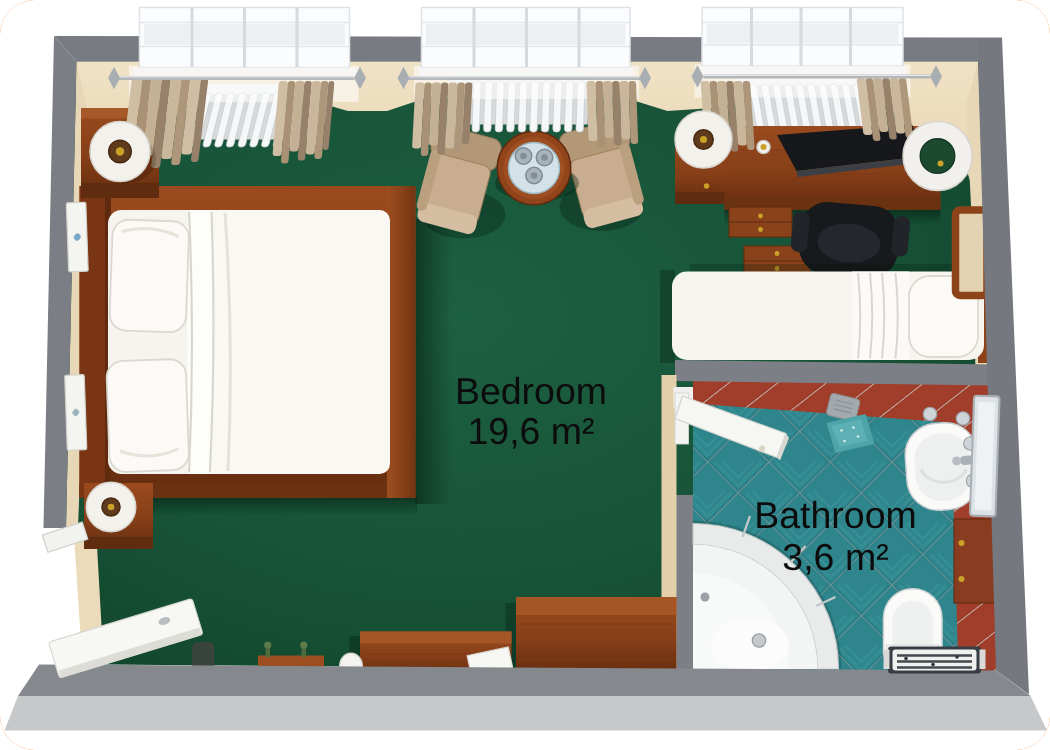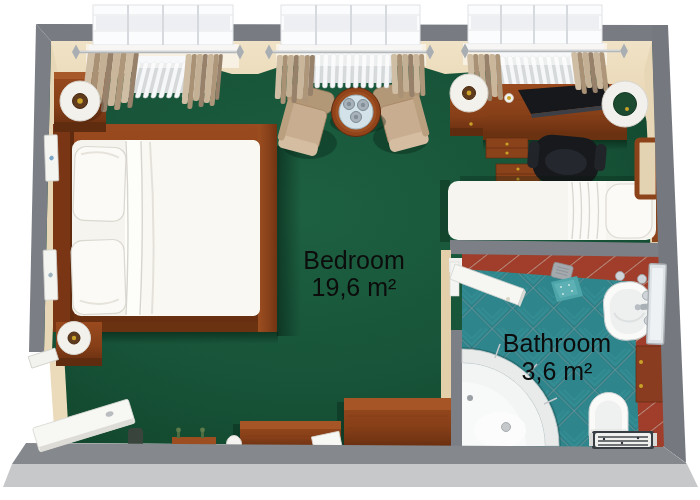--- a/index.html
+++ b/index.html
@@ -1,17 +1,17 @@
 <!DOCTYPE html>
 <html><head>
 <meta charset="utf-8">
 <style>
   html,body{margin:0;padding:0;background:#ffffff;}
   .wrap{width:700px;height:500px;position:relative;overflow:hidden;background:#f97316;
-        font-family:"Liberation Sans", sans-serif;}
+        font-family:"Liberation Sans", sans-serif;border-radius:23px;}
   svg{display:block;}
   text{font-family:"Liberation Sans", sans-serif;}
 </style>
 </head>
 <body>
 <div class="wrap">
 <svg width="700" height="500" viewBox="0 0 700 500">
 <defs>
   <radialGradient id="floorG" cx="42%" cy="42%" r="80%">
     <stop offset="0%" stop-color="#1d6041"></stop>

